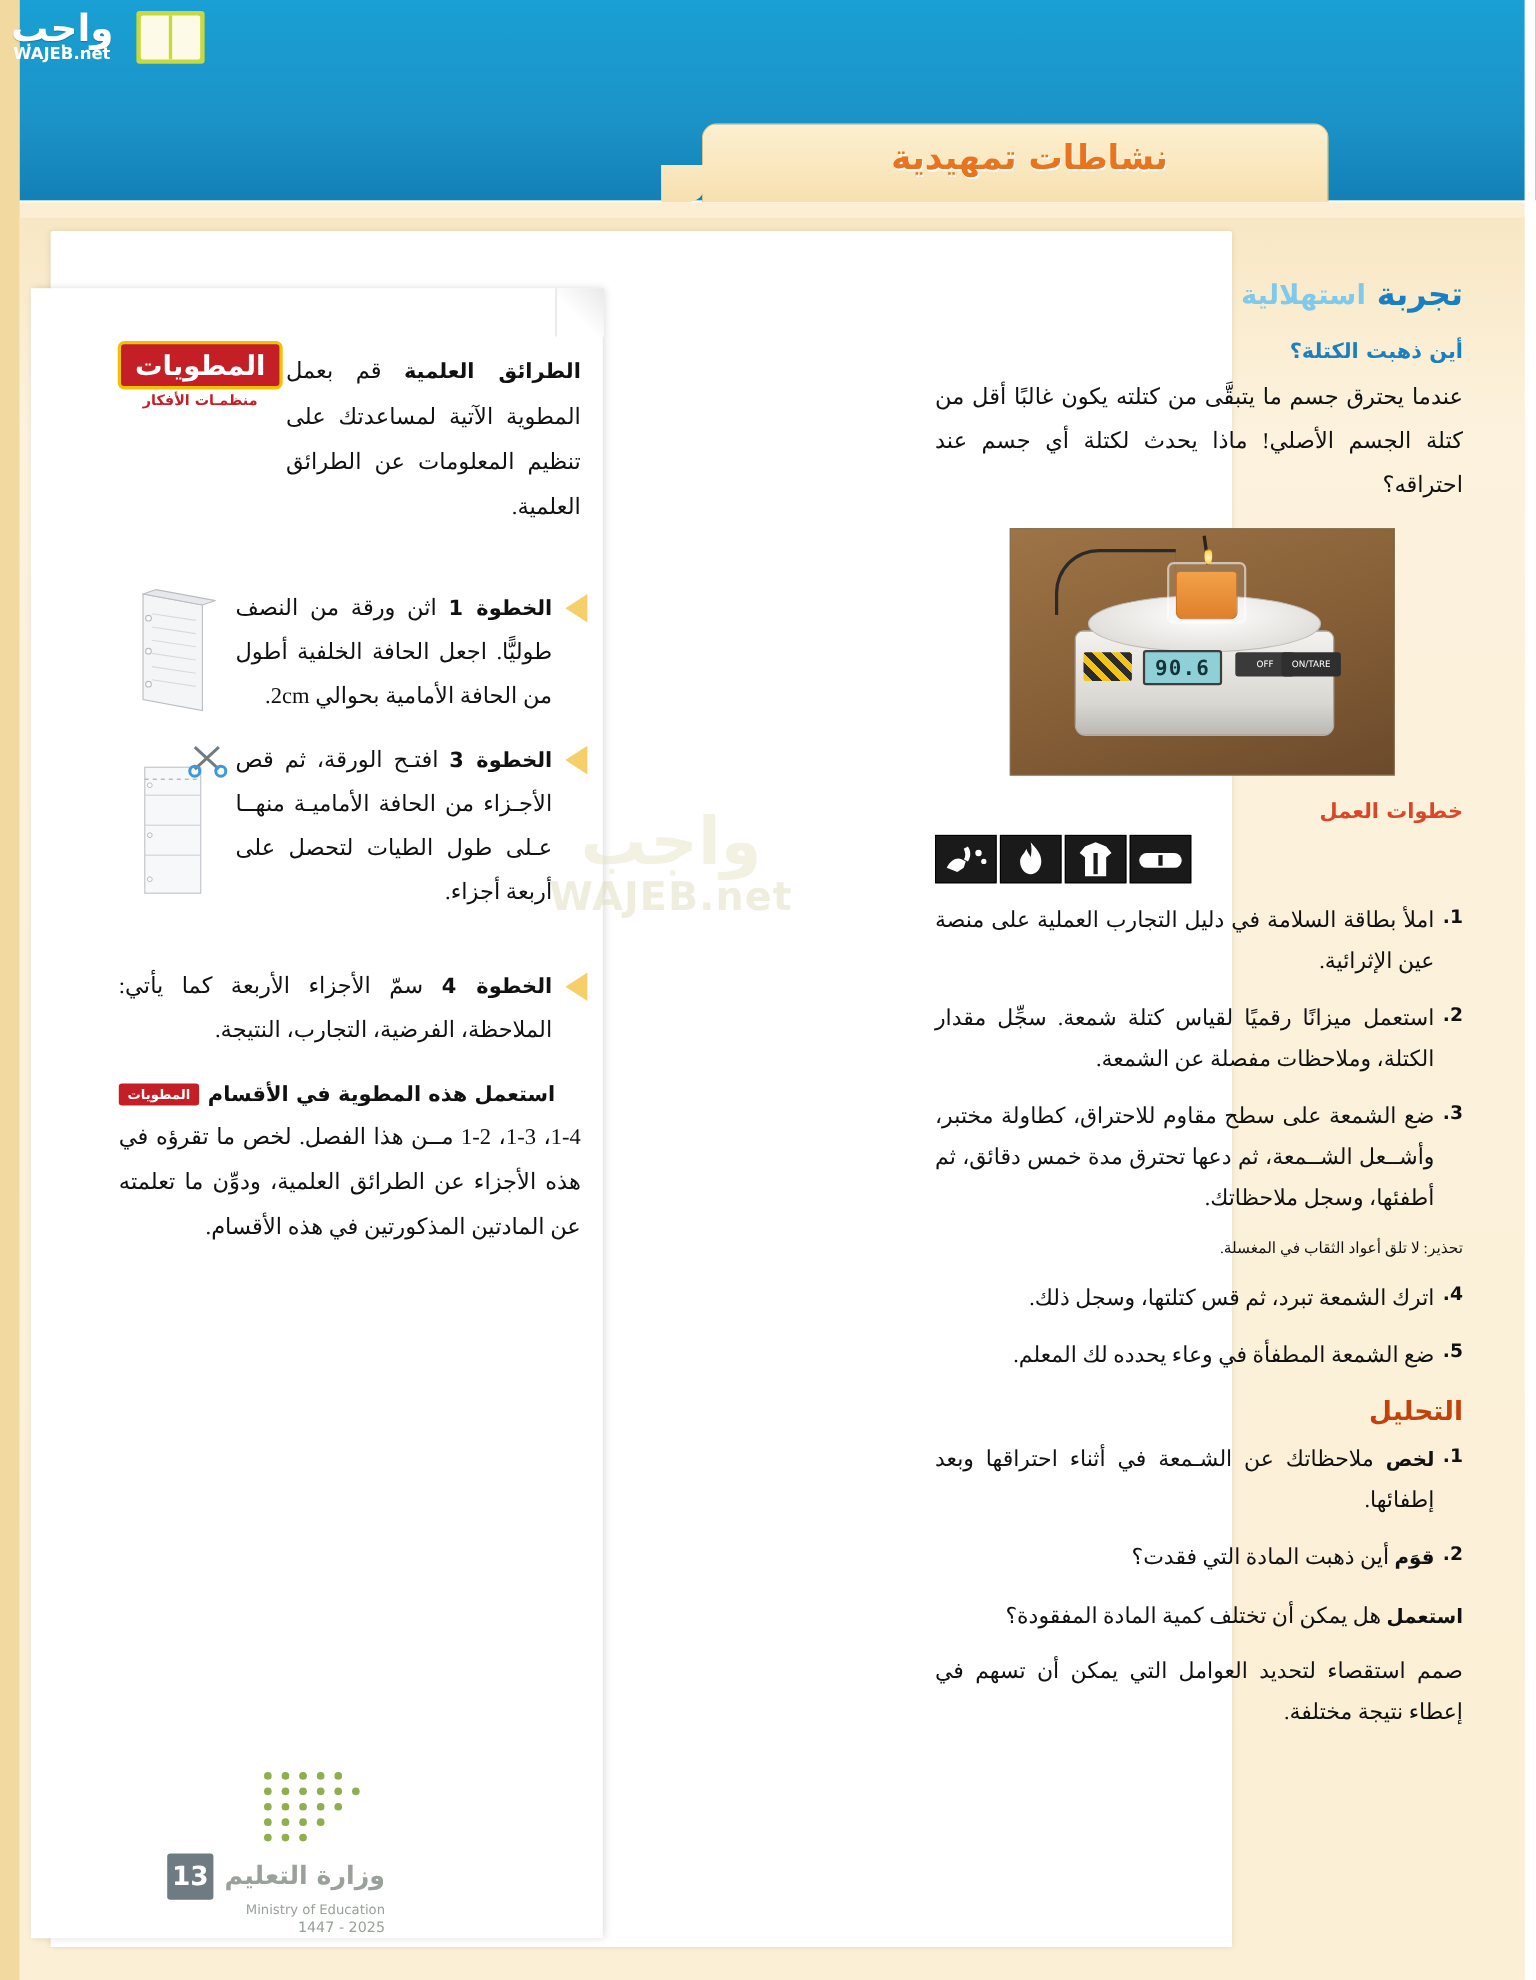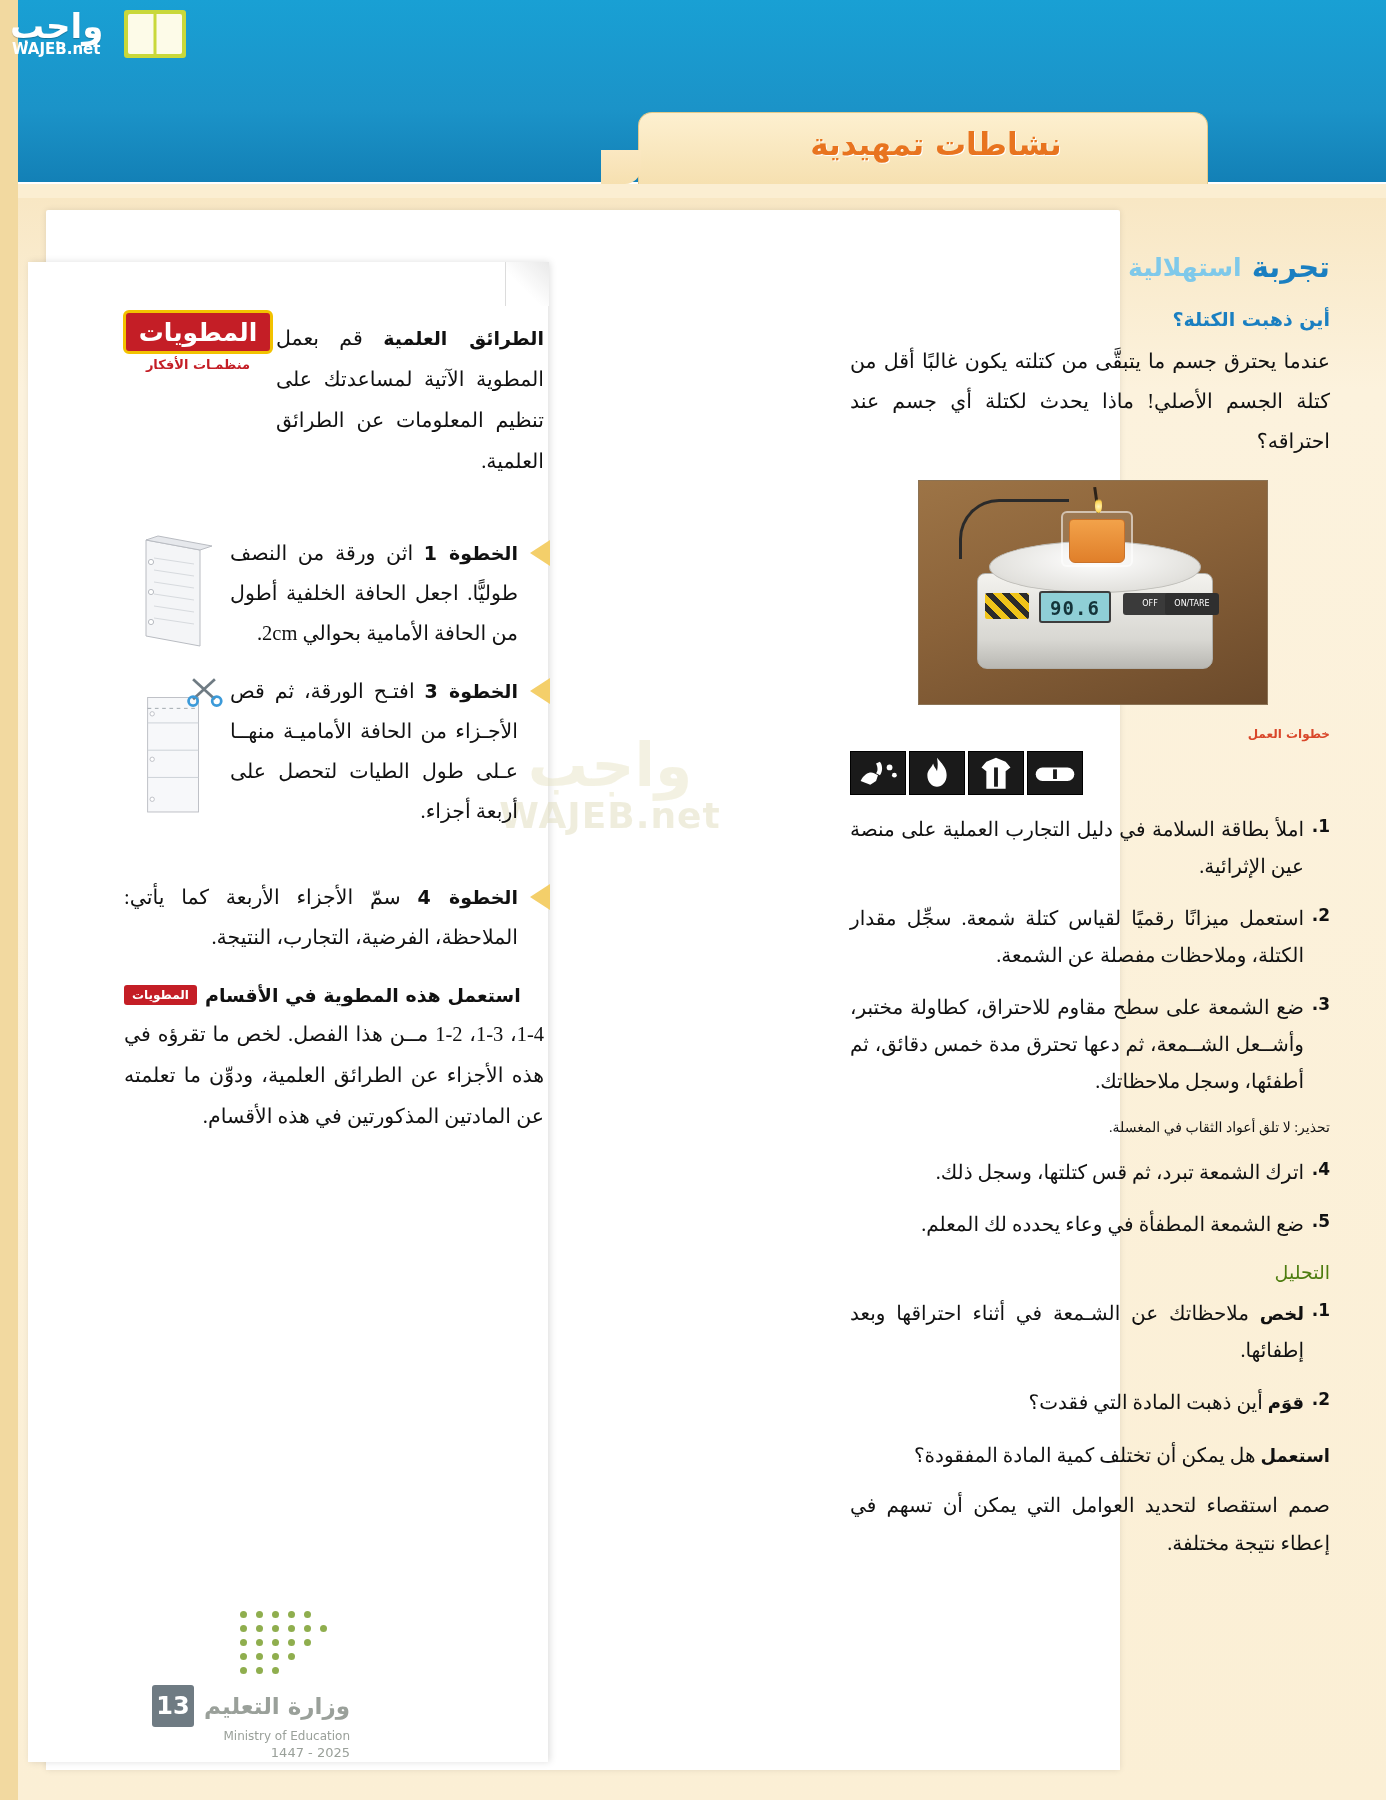--- a/index.html
+++ b/index.html
@@ -213,21 +213,21 @@
     border-radius:2px;
   }
   .photo .cord{
     position:absolute; left:40px; top:18px; width:110px; height:60px;
     border-top:3px solid #2a2a2a; border-left:3px solid #2a2a2a;
     border-radius:40px 0 0 0;
   }
 
   .steps-title {
     font-family:"DejaVu Sans", sans-serif;
-    font-weight:bold; font-size:12px; color:#d9472a;
+    font-weight:bold; font-size:19px; color:#d9472a;
     margin:22px 0 10px 0;
   }
   .safety-icons {
     display:flex; flex-direction:row-reverse; gap:3px; margin:6px 0 16px 0;
   }
   .safety-icons .ic {
     width:56px; height:44px; background:#1a1a1a;
     position:relative; border:1px solid #000;
   }
   .safety-icons .ic svg{ position:absolute; inset:0; }
@@ -244,33 +244,33 @@
     counter-increment:st; content:counter(st) ".";
     position:absolute; right:-26px; top:0;
     font-family:"DejaVu Sans", sans-serif; font-size:17px; font-weight:bold;
   }
   .warn {
     font-family:"Liberation Serif", serif; font-size:14px; color:#111;
     margin:10px 0 14px 14px; text-align:right; line-height:1.8;
   }
   .analysis-title {
     font-family:"DejaVu Sans", sans-serif;
-    font-weight:normal; font-size:19px; color:#4d7c0f;
+    font-weight:bold; font-size:24px; color:#c2410c;
     margin:18px 0 12px 0;
   }
   .bold-lead { font-family:"DejaVu Sans", sans-serif; font-weight:bold; font-size:18px; }
   .inq-lead  { font-family:"DejaVu Sans", sans-serif; font-weight:bold; font-size:18px; color:#111; }
   .p-ar {
     font-family:"Liberation Serif", serif; font-size:20px; line-height:1.9;
     color:#111; text-align:justify; margin:12px 0;
   }
 
   
   .col-left {
-    position:absolute; top:318px; left:124px; width:420px; z-index:12;
+    position:absolute; top:318px; left:108px; width:420px; z-index:12;
   }
   .fold-badge {
     position:absolute; top:-8px; left:-1px; width:150px; height:72px;
   }
   .fold-badge .bar {
     width:150px; height:44px; background:#c41e26;
     border:3px solid #f2c200; border-radius:6px;
     color:#ffffff; font-family:"DejaVu Sans", sans-serif; font-weight:bold;
     font-size:25px; text-align:center; line-height:40px;
   }

